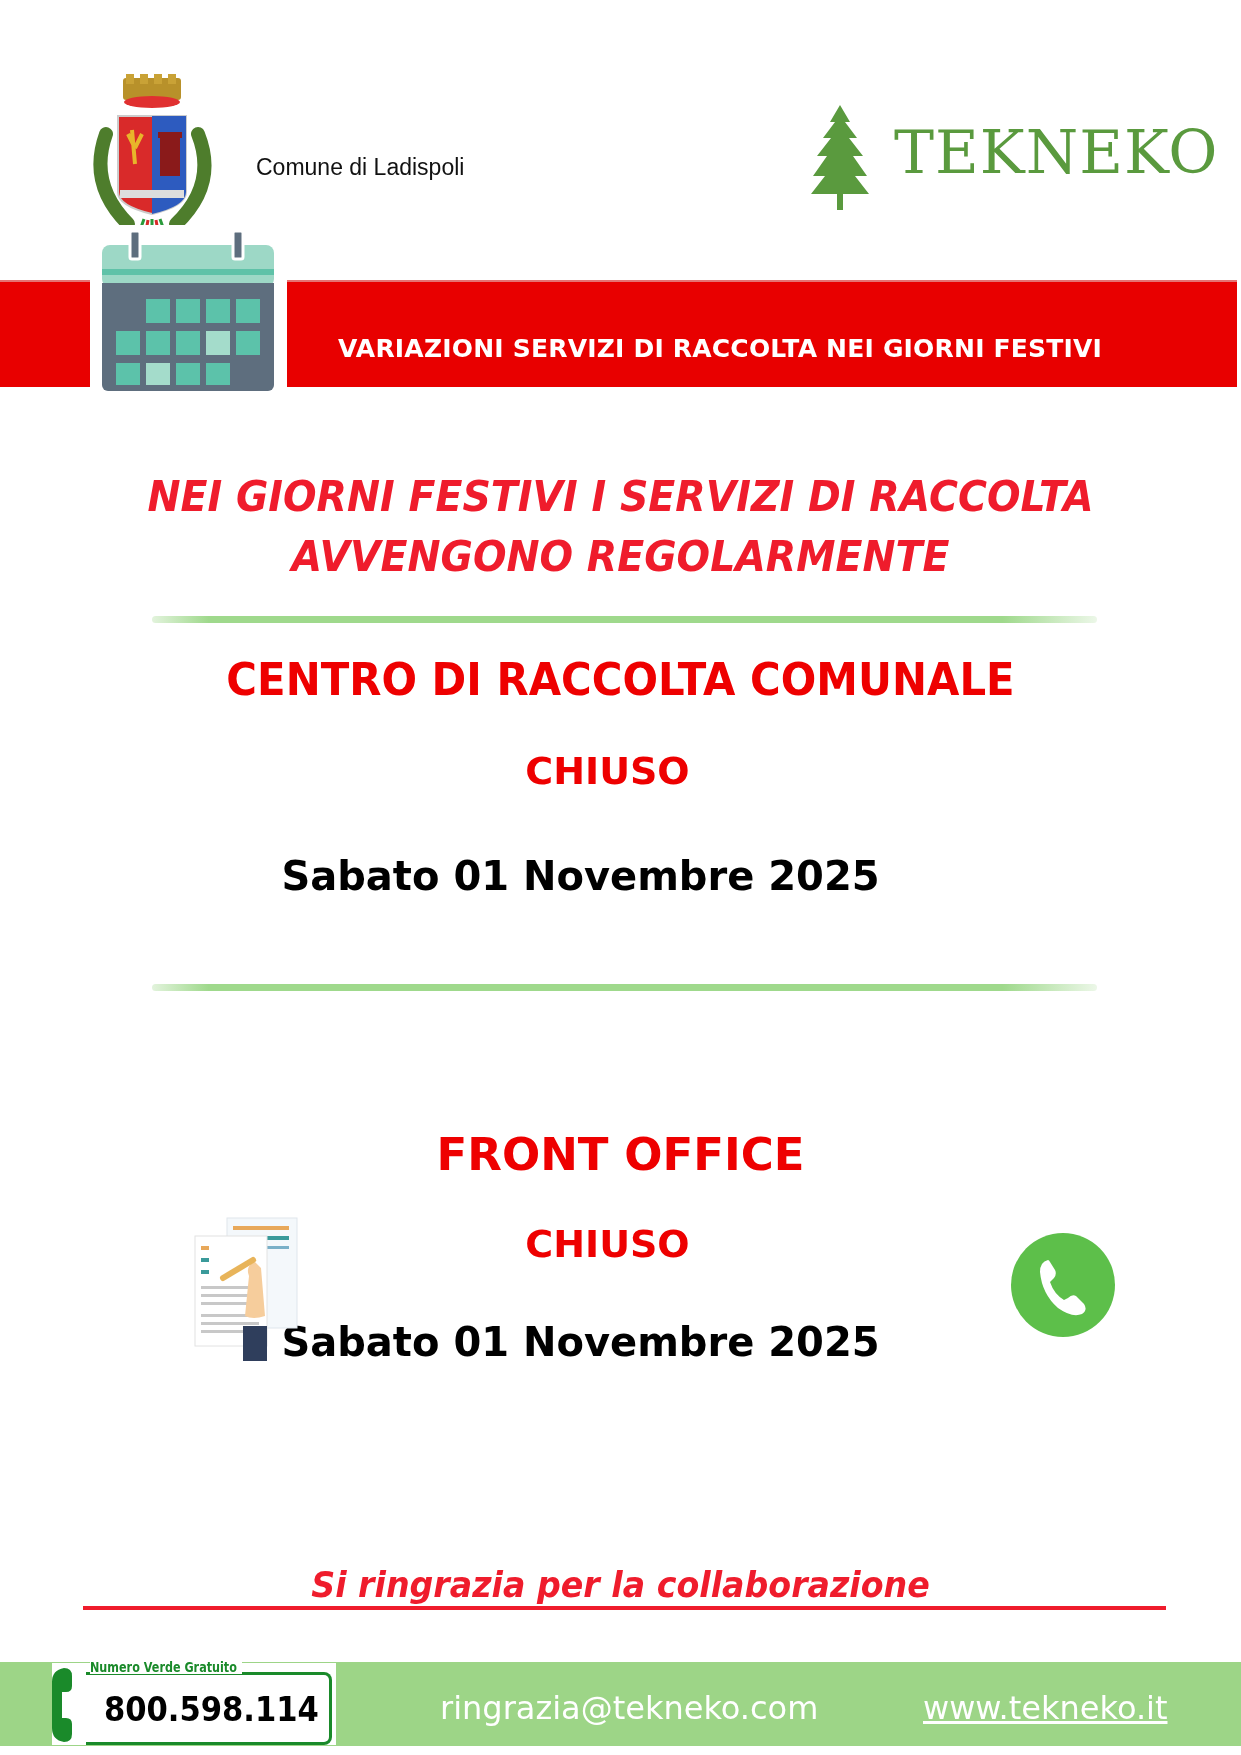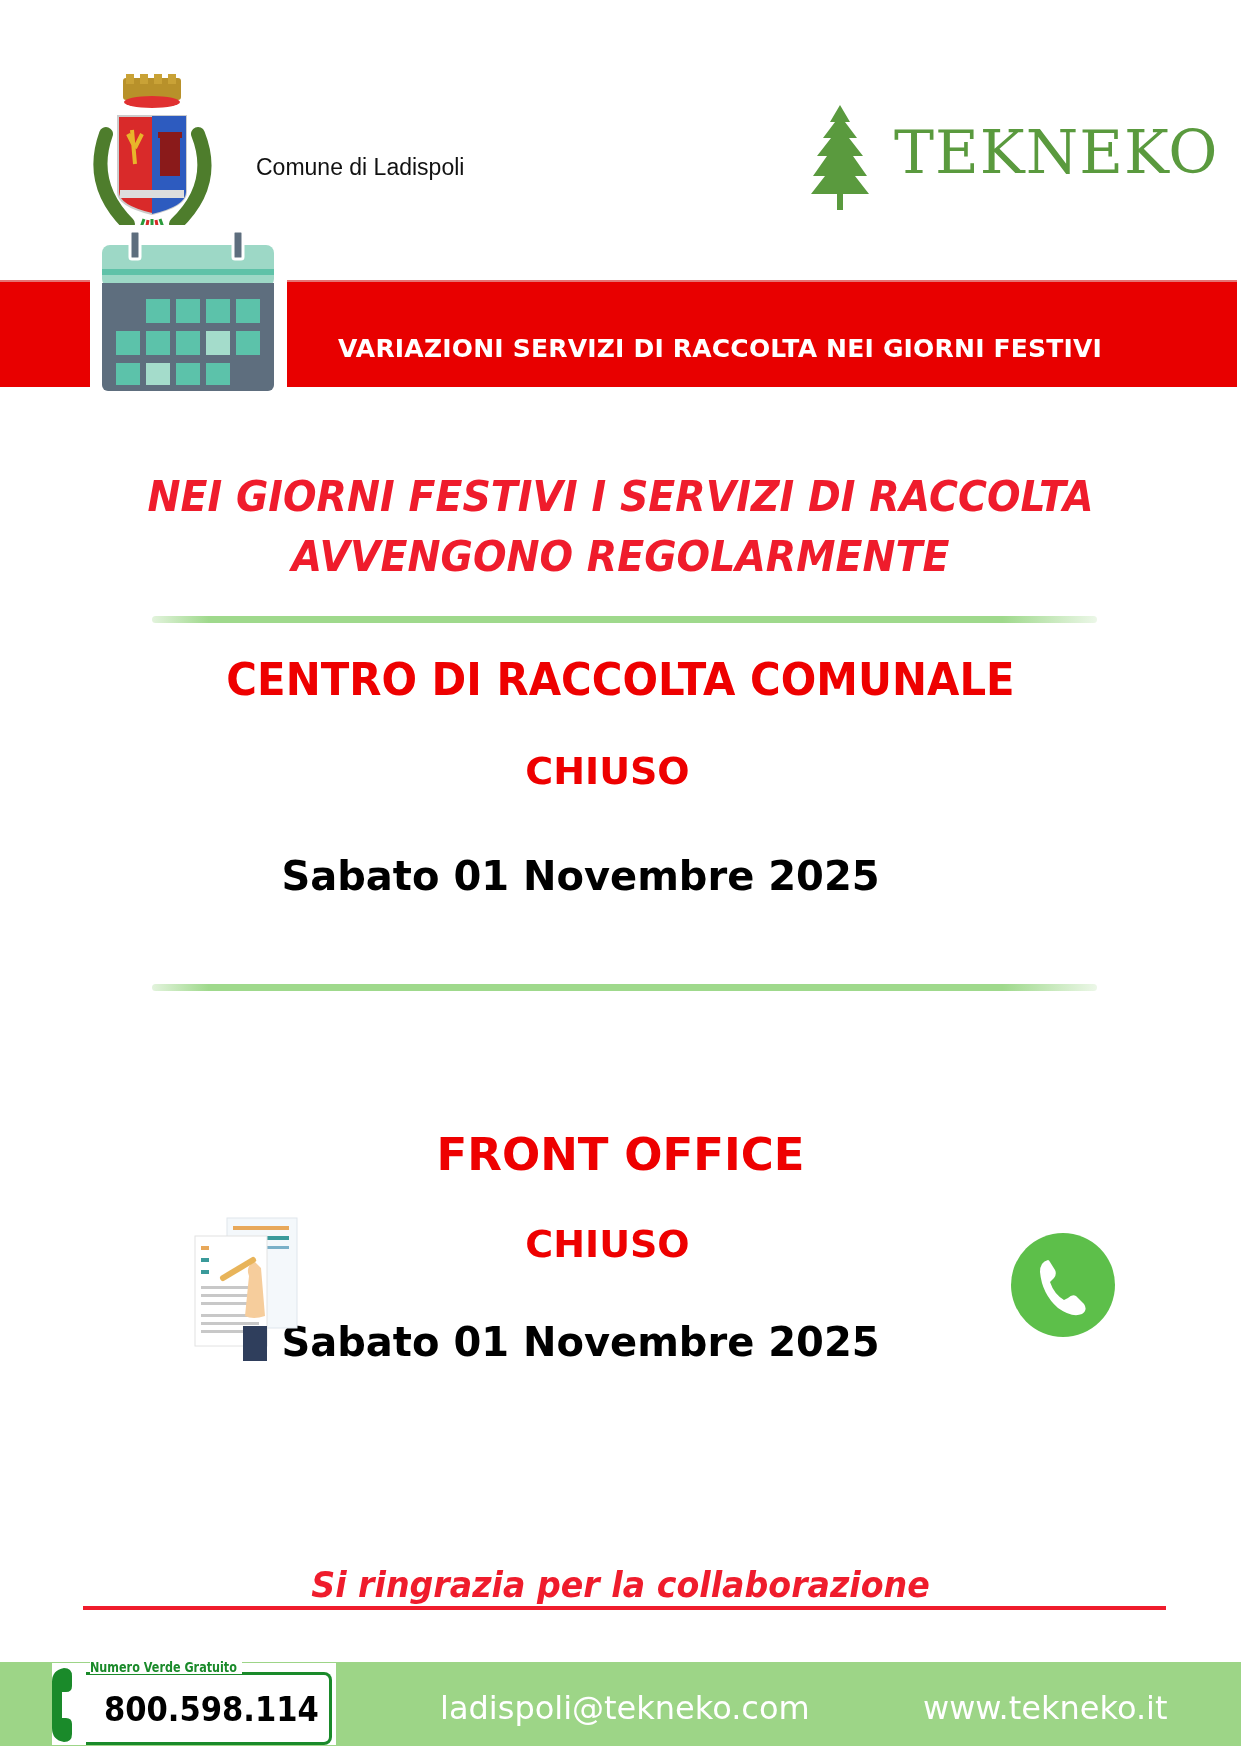--- a/index.html
+++ b/index.html
@@ -44,21 +44,21 @@
 
   
   .footer-band { left:338px; top:1662px; width:903px; height:84px; background:#9dd587; }
   .footer-left-bg { left:0; top:1662px; width:338px; height:84px; background:#9dd587; }
   .nv-box { left:52px; top:1663px; width:284px; height:82px; background:#fff; }
   .nv-frame { left:86px; top:1672px; width:246px; height:73px; border:3px solid #1a8a2a; border-left:none; border-radius:0 8px 8px 0; box-sizing:border-box; }
   .nv-handset { left:50px; top:1664px; width:36px; height:82px; }
   .nv-label { left:90px; top:1660px; background:#fff; padding-right:6px; color:#1a8a2a; font-weight:bold; font-size:14px; line-height:1; transform:scaleX(0.8); transform-origin:left; white-space:nowrap; }
   .nv-number { left:104px; top:1692px; color:#000; font-weight:bold; font-size:34px; line-height:1; transform:scaleX(0.9); transform-origin:left; white-space:nowrap; }
   .email { left:440px; top:1692px; color:#ffffff; font-size:32px; line-height:1; white-space:nowrap; }
-  .web { left:923px; top:1692px; color:#ffffff; font-size:32px; line-height:1; white-space:nowrap; }
+  .web { left:923px; top:1692px; color:#ffffff; font-size:32px; line-height:1; white-space:nowrap;text-decoration:underline; }
 </style>
 </head>
 <body>
 
 <div class="abs crest">
   <svg width="130" height="165" viewBox="0 0 130 165">
 
     <rect x="35" y="4" width="58" height="22" fill="#b8912a" rx="3"></rect>
     <rect x="38" y="0" width="8" height="10" fill="#c9a236"></rect>
     <rect x="52" y="0" width="8" height="10" fill="#c9a236"></rect>
@@ -169,14 +169,14 @@
 <div class="abs footer-band"></div>
 <div class="abs nv-box"></div>
 <div class="abs nv-frame"></div>
 <div class="abs nv-handset">
   <svg width="36" height="82" viewBox="0 0 36 82">
     <path d="M14 4 Q2 6 2 18 L2 64 Q2 76 14 78 Q22 78 22 70 L22 60 Q22 54 16 54 L12 54 L12 28 L16 28 Q22 28 22 22 L22 12 Q22 4 14 4 Z" fill="#1a8a2a"></path>
   </svg>
 </div>
 <div class="abs nv-label">Numero Verde Gratuito</div>
 <div class="abs nv-number">800.598.114</div>
-<div class="abs email">ladispoli@tekneko.com</div>
+<div class="abs email">ringrazia@tekneko.com</div>
 <div class="abs web">www.tekneko.it</div>
 
 </body></html>

